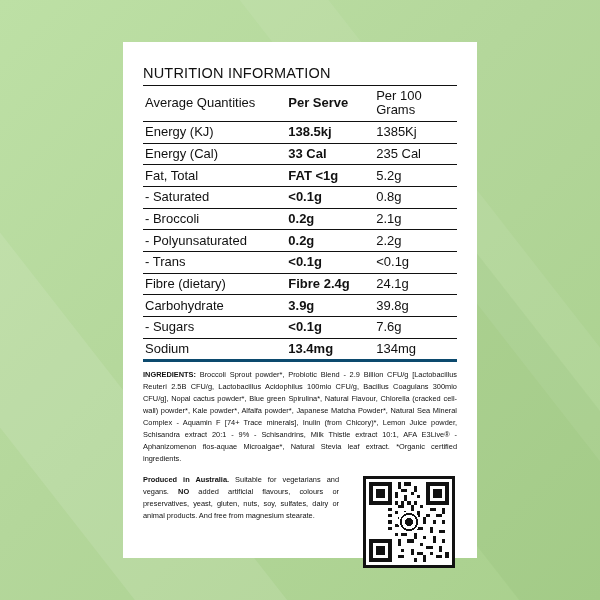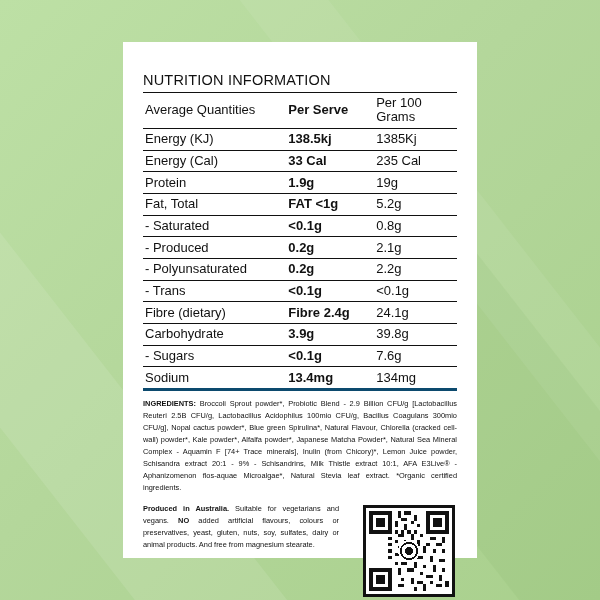--- a/index.html
+++ b/index.html
@@ -36,21 +36,21 @@
     width: 354px;
     height: 516px;
     background: #ffffff;
     box-sizing: border-box;
     padding: 22px 20px 16px 20px;
   }
   .nip-title {
     font-size: 14.5px;
     letter-spacing: 0.2px;
     color: #111;
-    margin: 8px 0 4px 0;
+    margin: 1px 0 4px 0;
     font-weight: normal;
   }
   .serving-row {
     display: flex;
     justify-content: space-between;
     align-items: baseline;
     font-size: 8.6px;
     color: #111;
     padding-bottom: 3px;
   }
@@ -143,36 +143,31 @@
             <td class="c1">Energy (KJ)</td>
             <td class="c2">138.5kj</td>
             <td class="c3">1385Kj</td>
           </tr>
         <tr>
             <td class="c1">Energy (Cal)</td>
             <td class="c2">33 Cal</td>
             <td class="c3">235 Cal</td>
           </tr>
         <tr>
-            <td class="c1">Protein</td>
-            <td class="c2">1.9g</td>
-            <td class="c3">19g</td>
-          </tr>
-        <tr>
             <td class="c1">Fat, Total</td>
             <td class="c2">FAT &lt;1g</td>
             <td class="c3">5.2g</td>
           </tr>
         <tr>
             <td class="c1">- Saturated</td>
             <td class="c2">&lt;0.1g</td>
             <td class="c3">0.8g</td>
           </tr>
         <tr>
-            <td class="c1">- Produced</td>
+            <td class="c1">- Broccoli</td>
             <td class="c2">0.2g</td>
             <td class="c3">2.1g</td>
           </tr>
         <tr>
             <td class="c1">- Polyunsaturated</td>
             <td class="c2">0.2g</td>
             <td class="c3">2.2g</td>
           </tr>
         <tr>
             <td class="c1">- Trans</td>

